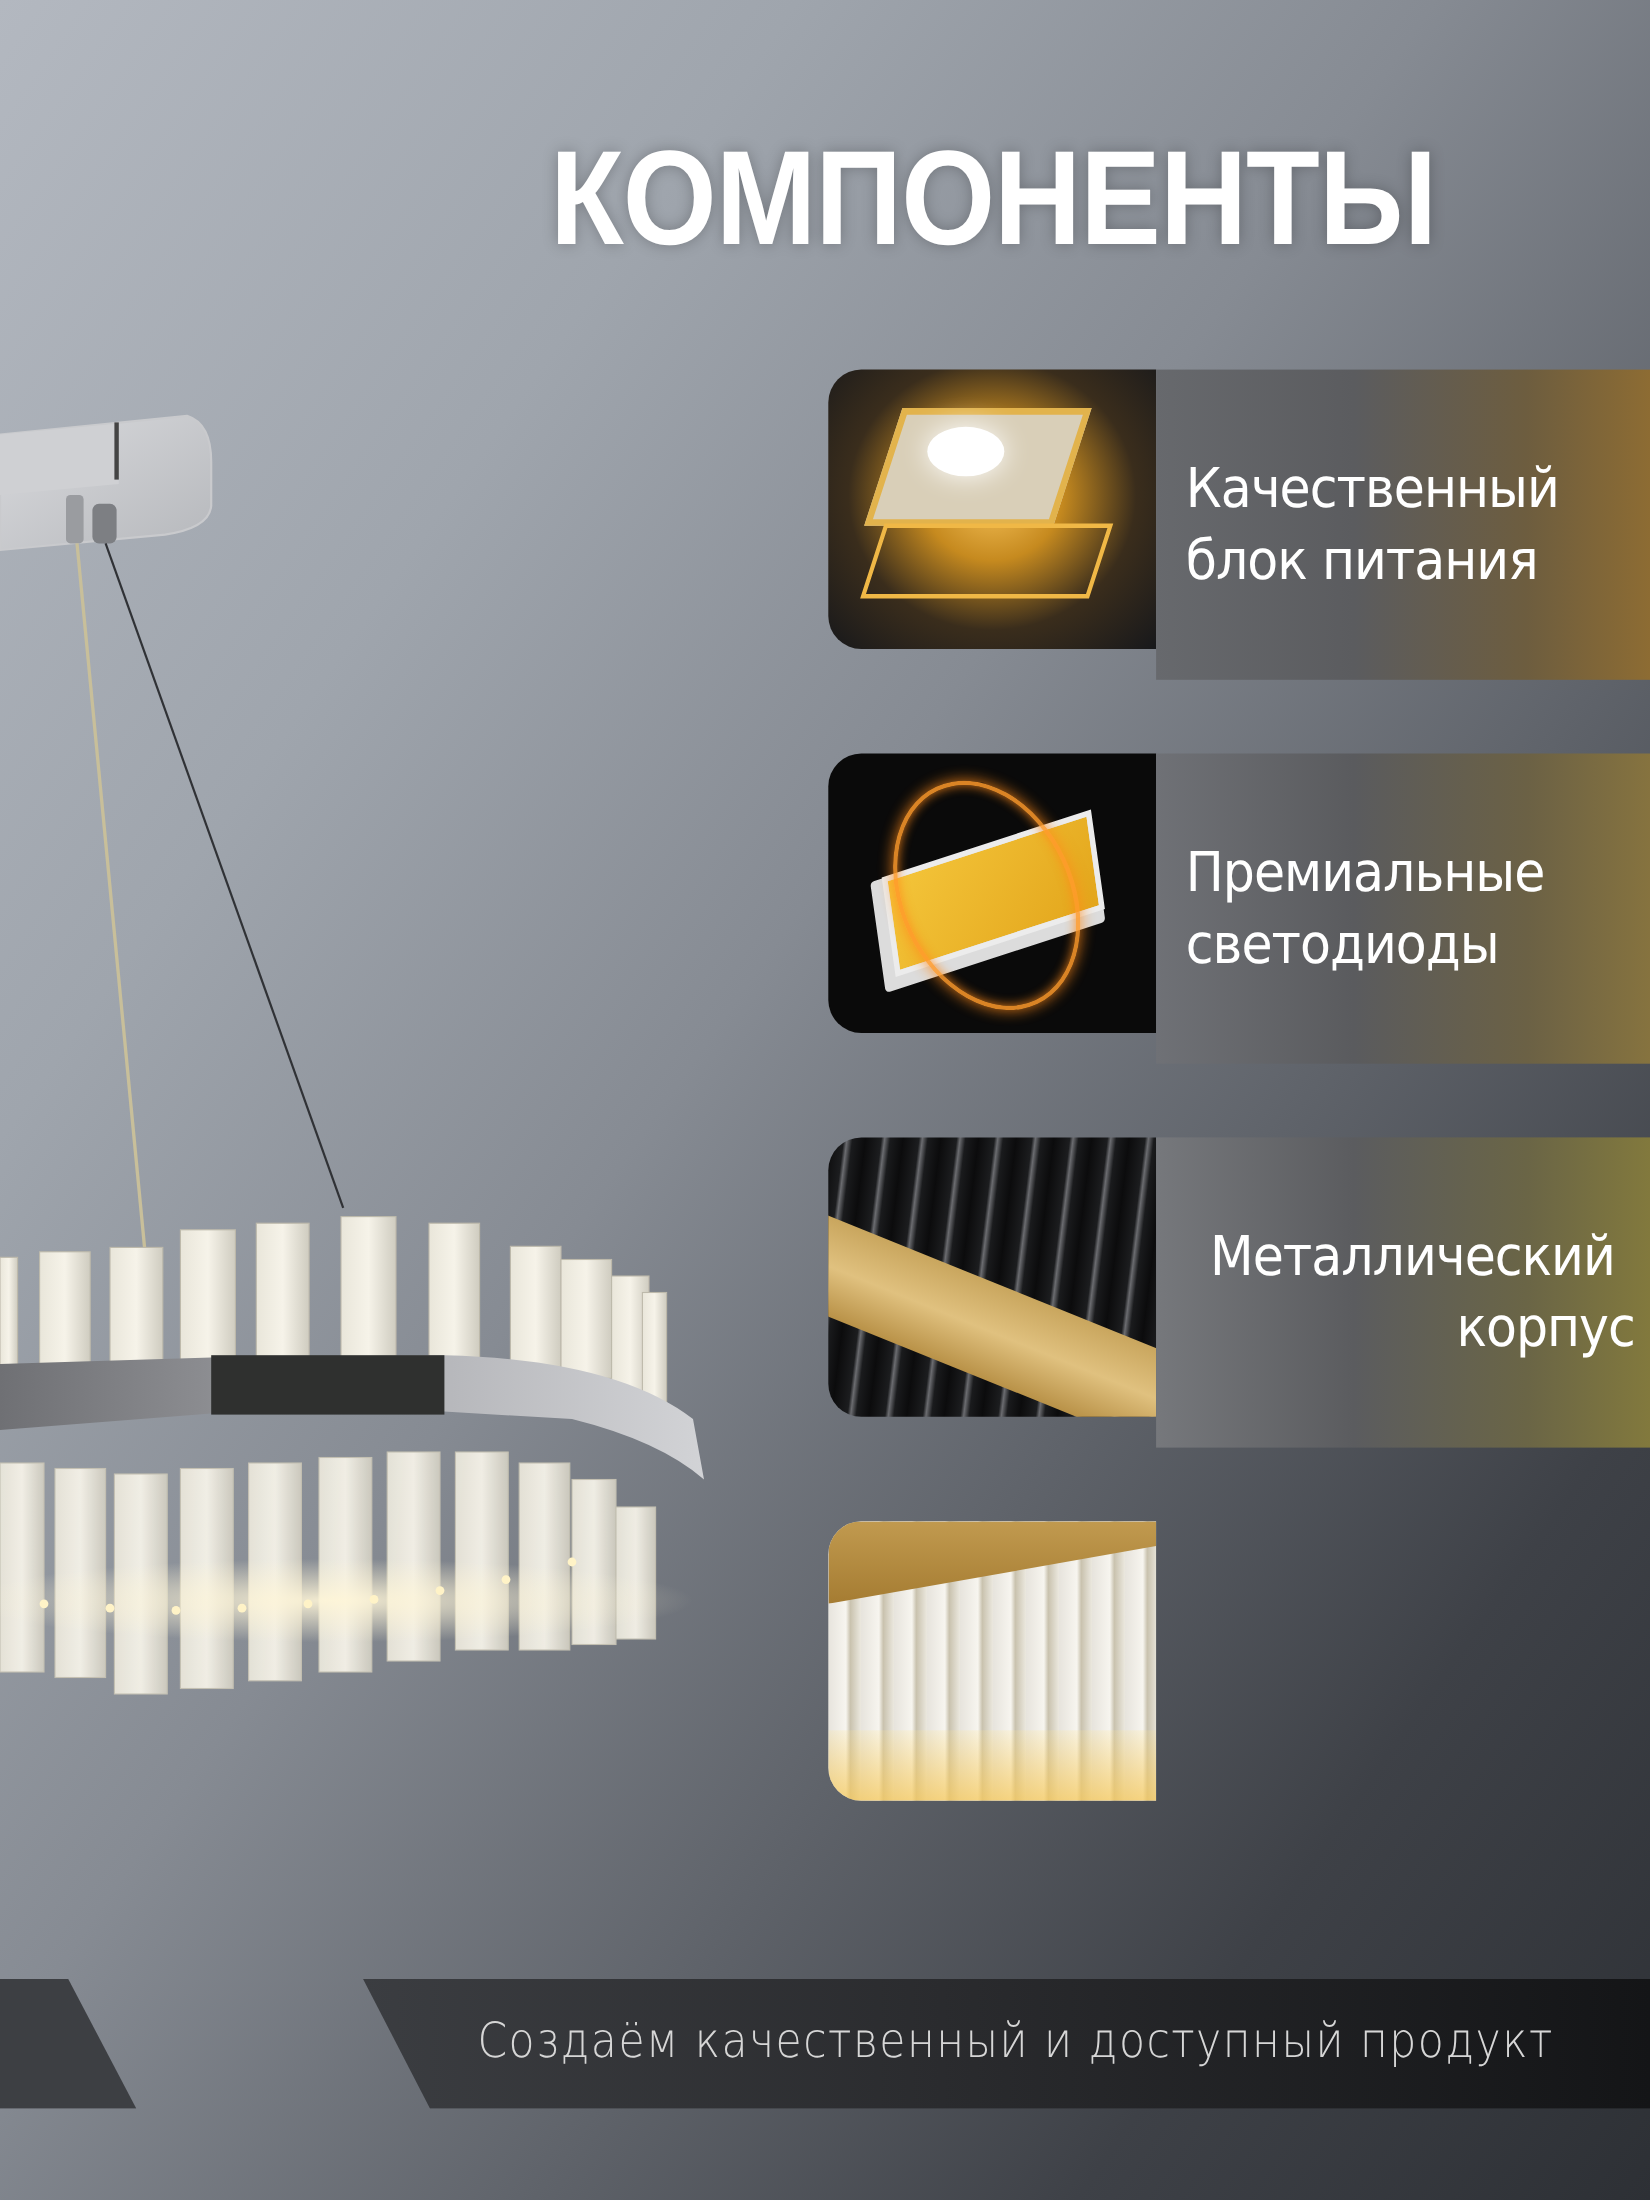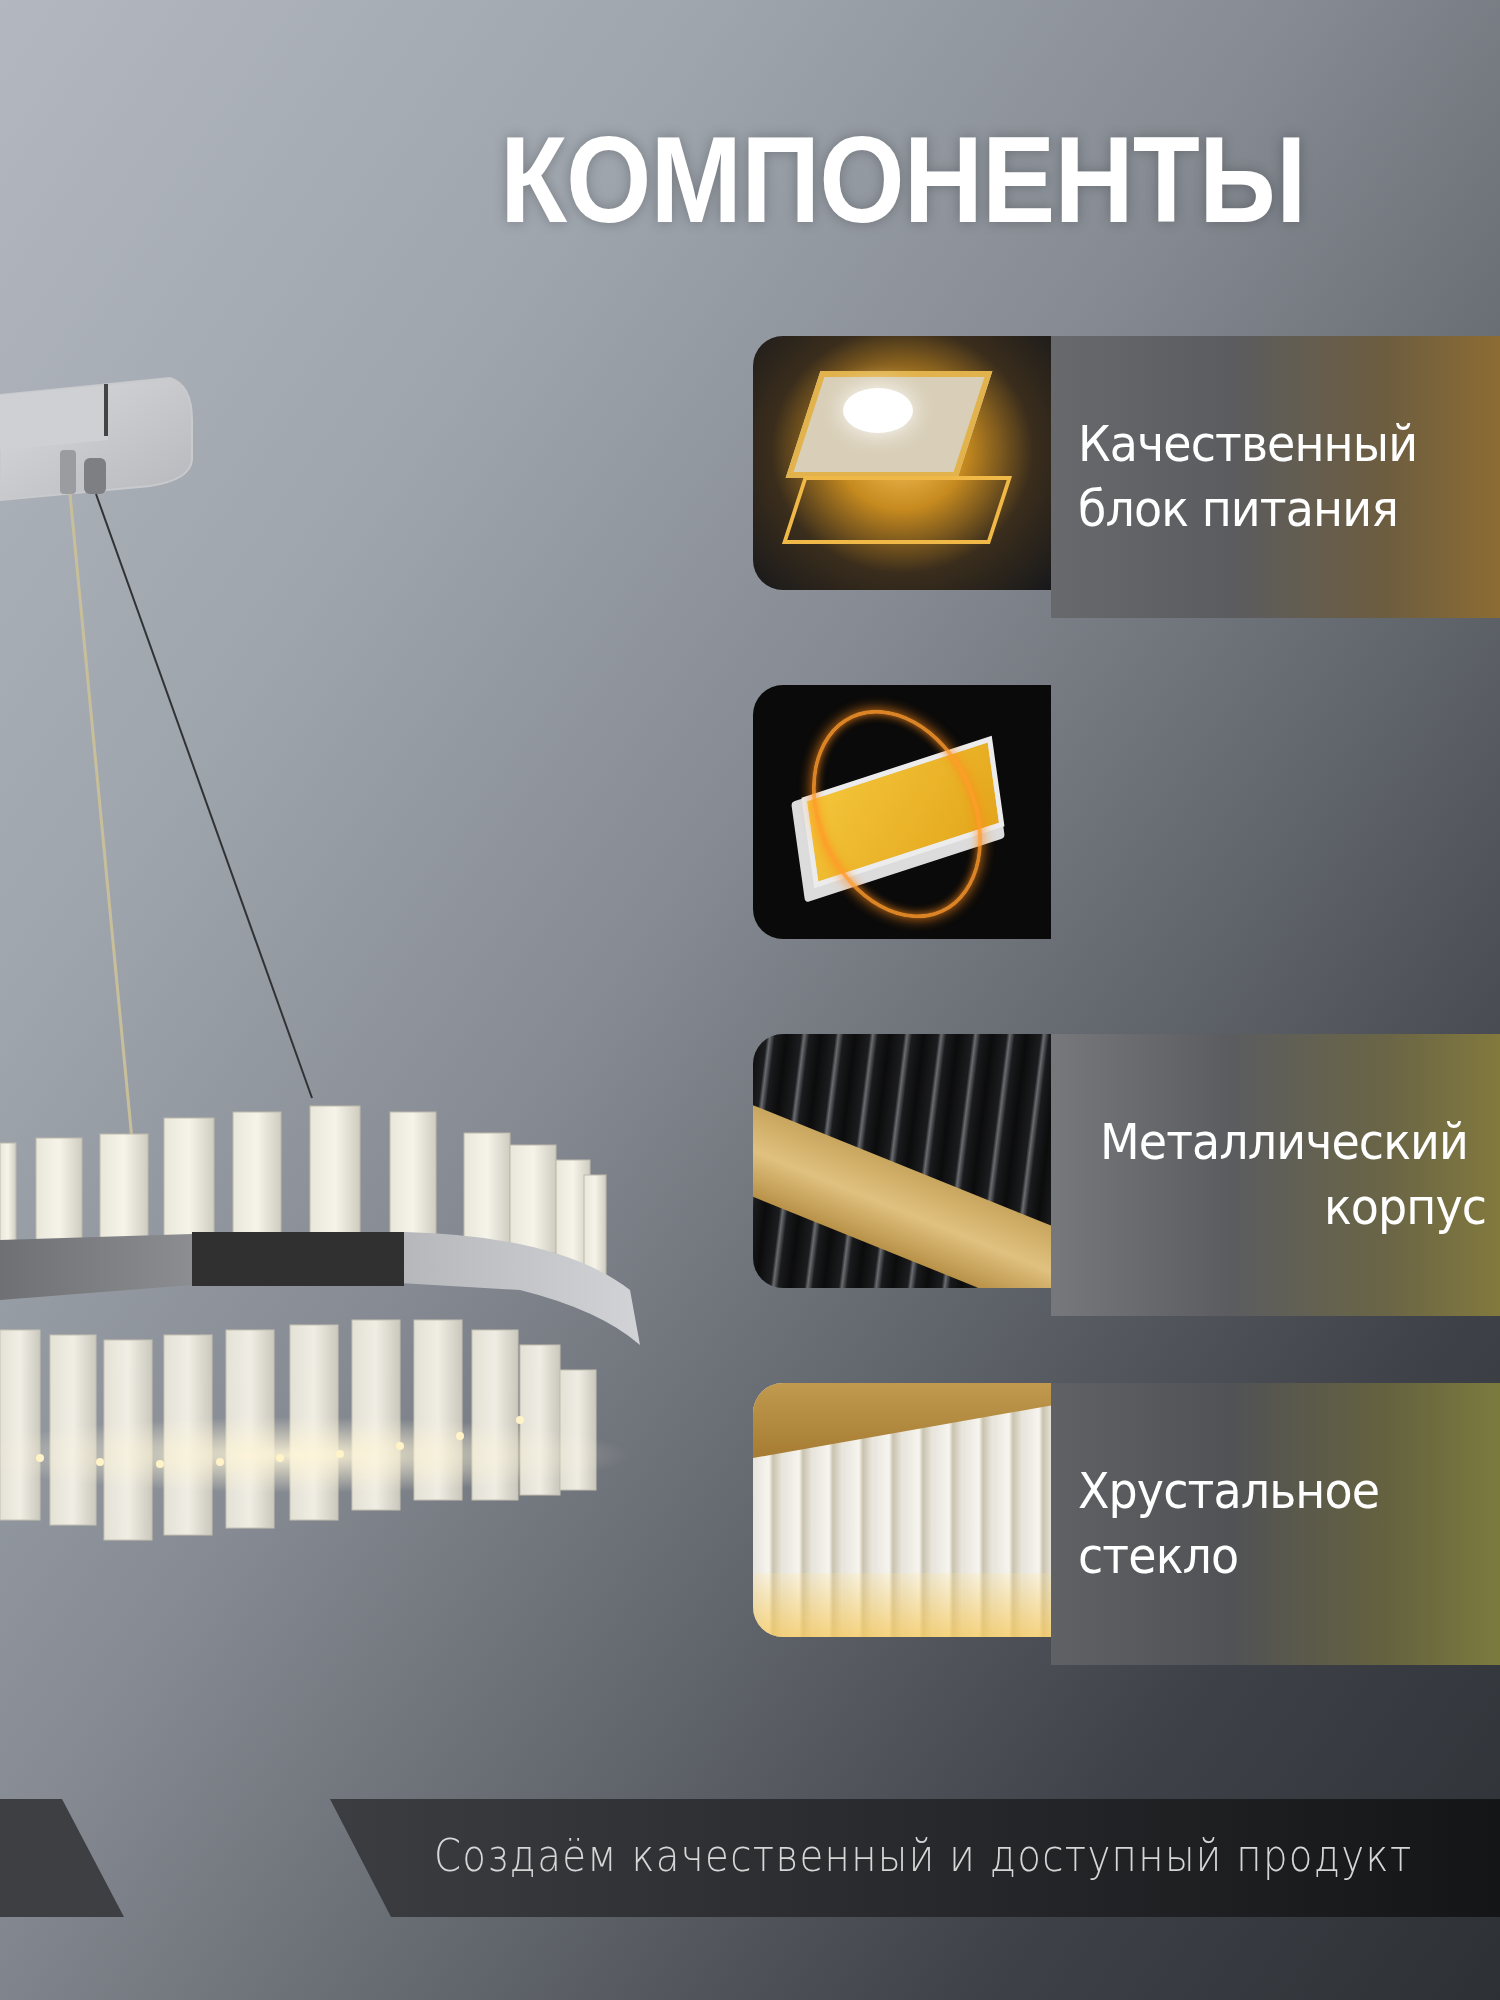--- a/index.html
+++ b/index.html
@@ -147,38 +147,38 @@
     <div class="line">блок питания</div>
   </div>
 </div>
 
 <div class="card" style="top:685px;">
   <div class="thumb" style="background:#0a0a0a;">
     <div style="position:absolute;left:40px;top:85px;width:210px;height:100px;background:#dcdcdc;transform:rotate(-18deg) skewX(-10deg);border-radius:4px;"></div>
     <div style="position:absolute;left:50px;top:82px;width:190px;height:80px;background:linear-gradient(135deg,#f4c53a,#e3a61c);transform:rotate(-18deg) skewX(-10deg);border:5px solid #ececec;"></div>
     <div style="position:absolute;left:65px;top:20px;width:150px;height:210px;border-radius:50%;border:4px solid #ff9a2b;transform:rotate(-25deg);box-shadow:0 0 14px #ff8a1a, inset 0 0 10px #ff8a1a;opacity:0.85;"></div>
   </div>
+  <div class="panel" style="background:linear-gradient(90deg,#6f7176 0%,#5a5b5e 40%,#6b6145 75%,#86733f 100%);">
+    <div class="line">Премиальные</div>
+    <div class="line">светодиоды</div>
+  </div>
 </div>
 
 <div class="card" style="top:1034px;">
   <div class="thumb" style="background:repeating-linear-gradient(97deg,#0c0c0d 0px,#1c1d1f 14px,#6b6c70 17px,#1a1b1d 22px,#0b0b0c 34px);">
     <div style="position:absolute;left:-40px;top:55px;width:400px;height:85px;background:linear-gradient(180deg,#c9a65e,#e0c17f 50%,#b99248);transform:rotate(22deg);transform-origin:left top;"></div>
   </div>
   <div class="panel" style="background:linear-gradient(90deg,#76787c 0%,#5b5c5f 40%,#6a6546 75%,#82793d 100%);align-items:flex-end;">
     <div class="line">Металлический</div>
     <div class="line">корпус</div>
   </div>
 </div>
 
 <div class="card" style="top:1383px;">
   <div class="thumb" style="background:repeating-linear-gradient(90deg,#e7e4dd 0px,#f7f5ef 16px,#c9c2ae 20px,#ece9e0 30px);">
     <div style="position:absolute;left:0;top:0;width:100%;height:75px;background:linear-gradient(180deg,#c19a4f,#a57c32);clip-path:polygon(0 0,100% 0,100% 30%,0 100%);"></div>
     <div style="position:absolute;left:0;top:190px;width:100%;height:64px;background:linear-gradient(180deg,rgba(255,230,150,0.2),rgba(245,200,90,0.75));"></div>
   </div>
-  <div class="panel" style="background:linear-gradient(90deg,#5f6165 0%,#515255 40%,#65623f 75%,#7c7b3e 100%);">
-    <div class="line">Хрустальное</div>
-    <div class="line">стекло</div>
-  </div>
 </div>
 
 <div class="footer-left"></div>
 <div class="footer-band"></div>
 <div class="footer-text">Создаём качественный и доступный продукт</div>
 
 </body></html>

